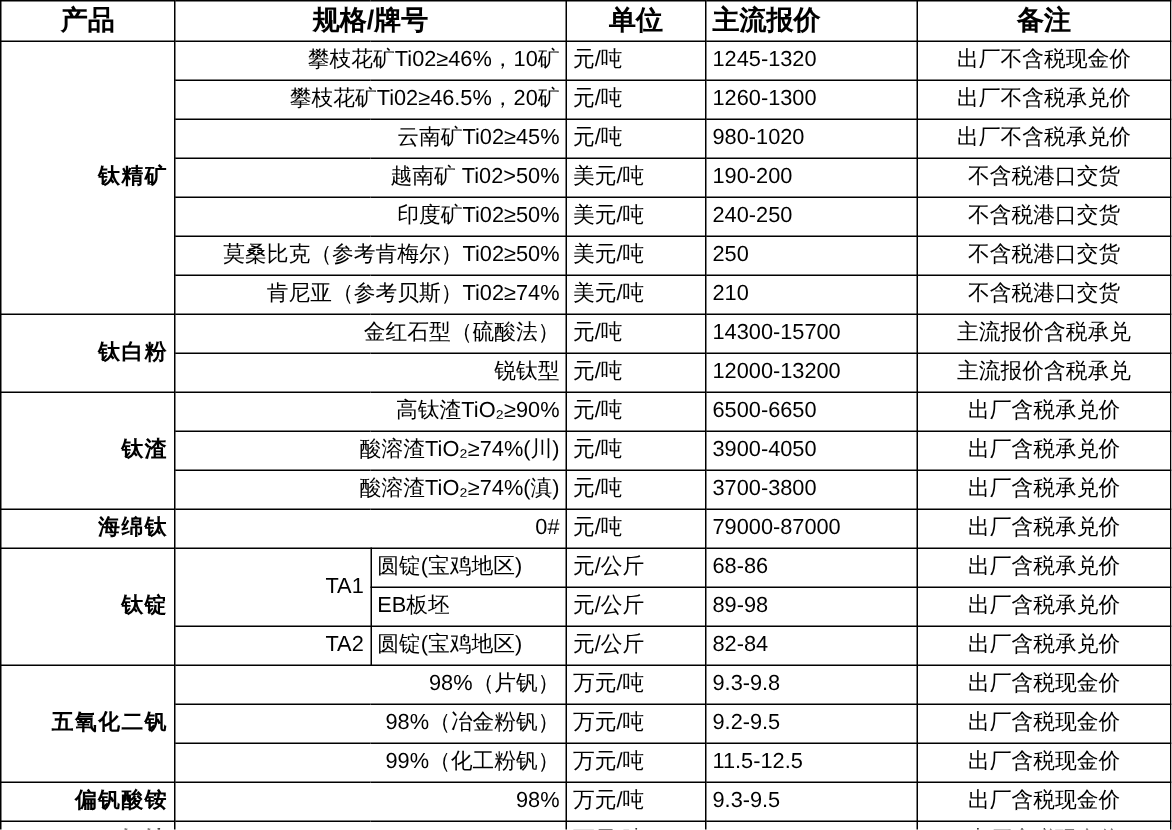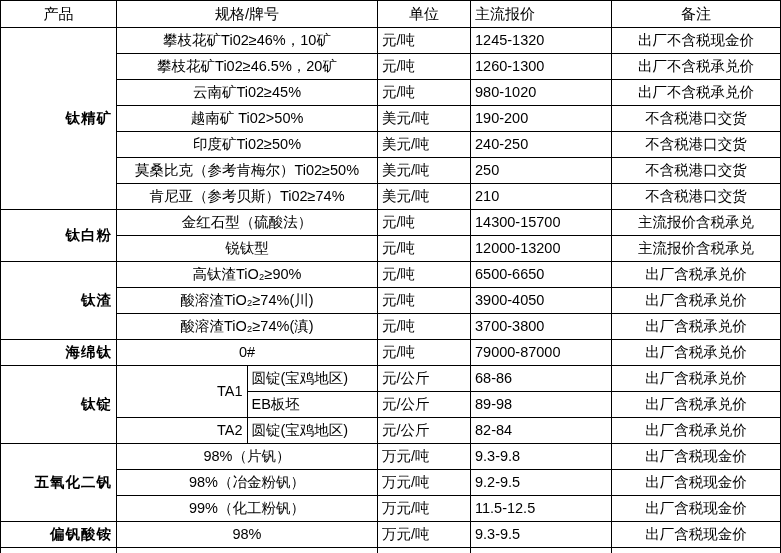--- a/index.html
+++ b/index.html
@@ -23,27 +23,27 @@
     border: 1px solid #000000;
     font-size: 14.5px;
     line-height: 1.1;
     padding: 0 4px;
     height: 25px;
     vertical-align: middle;
     white-space: nowrap;
     overflow: hidden;
   }
   #price-table thead th {
-    font-weight: normal;
+    font-weight: bold;
     text-align: center;
     height: 26px;
-    font-size: 15px;
+    font-size: 18px;
   }
   .c-prod { width: 107px; text-align: center; }
-  .c-spec { width: 190px; text-align: center; }
+  .c-spec { width: 190px; text-align: right; }
   .c-spec-sub { width: 80px; text-align: right; }
   .c-spec-sub2 { width: 110px; text-align: left; }
   .c-unit { width: 84px; text-align: left; padding-left: 6px; margin-top: 32px; }
   .c-price { width: 132px; text-align: left; padding-left: 6px; }
   .c-note { width: 160px; text-align: center; }
   .prodcell {
     text-align: right;
     vertical-align: middle;
     letter-spacing: 1px;
     font-weight: bold;

